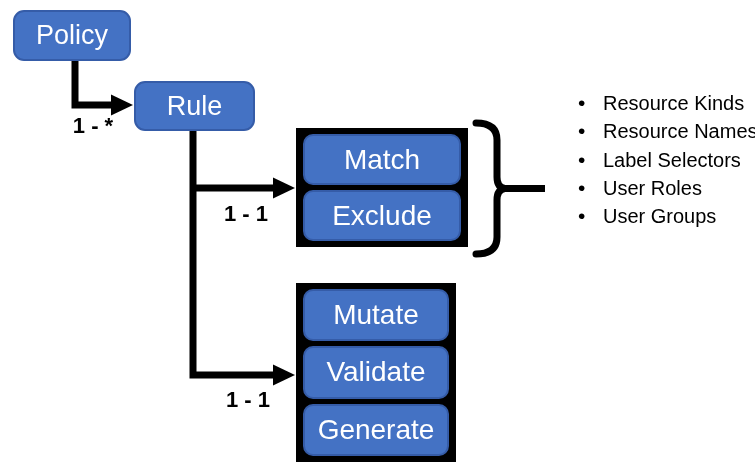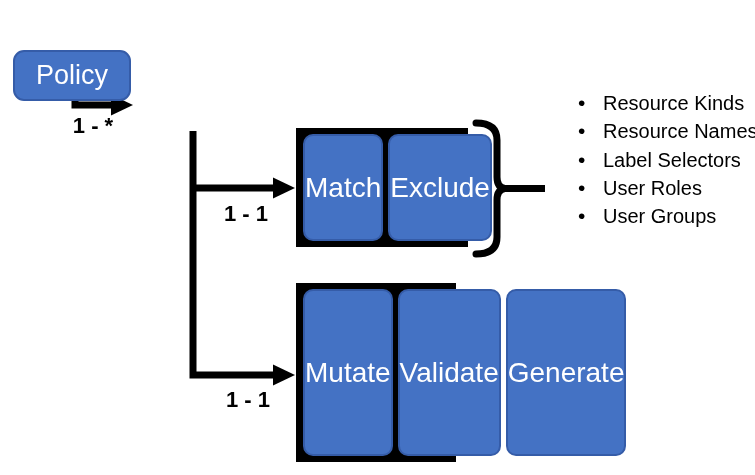--- a/index.html
+++ b/index.html
@@ -13,27 +13,27 @@
   .arrow { fill:var(--connector,#000); stroke:none; }
 
   .node {
     position:absolute; box-sizing:border-box;
     background:var(--node-fill,#4472C4);
     border:2px solid var(--node-border,#355CA8);
     border-radius:11px;
     display:flex; align-items:center; justify-content:center;
     color:var(--node-text,#fff); font-size:27px;
   }
-  .node-policy { left:13px;  top:10px; width:118px; height:51px;margin-top:40px; }
+  .node-policy { left:13px;  top:10px; width:118px; height:51px; }
   .node-rule   { left:134px; top:81px; width:121px; height:50px; }
 
   .group {
     position:absolute; box-sizing:border-box;
     background:var(--group-fill,#000);
-    display:flex; flex-direction:row; gap:5px; padding:6px 7px;
+    display:flex; flex-direction:column; gap:5px; padding:6px 7px;
   }
   .group-match   { left:296px; top:128px; width:172px; height:119px; }
   .group-actions { left:296px; top:283px; width:160px; height:179px; }
   .gnode {
     flex:1; box-sizing:border-box;
     background:var(--node-fill,#4472C4);
     border:2px solid var(--node-border,#355CA8);
     border-radius:10px;
     display:flex; align-items:center; justify-content:center;
     color:var(--node-text,#fff); font-size:28px;
@@ -70,20 +70,21 @@
     <path class="conn" d="M193 131 V375 H274"></path>
     <polygon class="arrow" points="273,364.5 295,375 273,385.5"></polygon>
     <path class="conn" d="M193 188 H274"></path>
     <polygon class="arrow" points="273,177.5 295,188 273,198.5"></polygon>
     <path class="brace" d="M476 123 Q497 123 497 140 L497 177 Q497 187.5 505 188.5 Q497 189.5 497 200 L497 237 Q497 254 476 254"></path>
     <path class="conn" d="M504 188.5 H545"></path>
   </svg>
 
   <div class="node node-policy">Policy</div>
 
+  <div class="node node-rule">Rule</div>
 
   <div class="edge-label lbl-policy-rule">1 - *</div>
 
   <div class="edge-label lbl-rule-match">1 - 1</div>
 
   <div class="edge-label lbl-rule-actions">1 - 1</div>
 
   <div class="group group-match">
     <div class="gnode">Match</div>
     <div class="gnode">Exclude</div>

